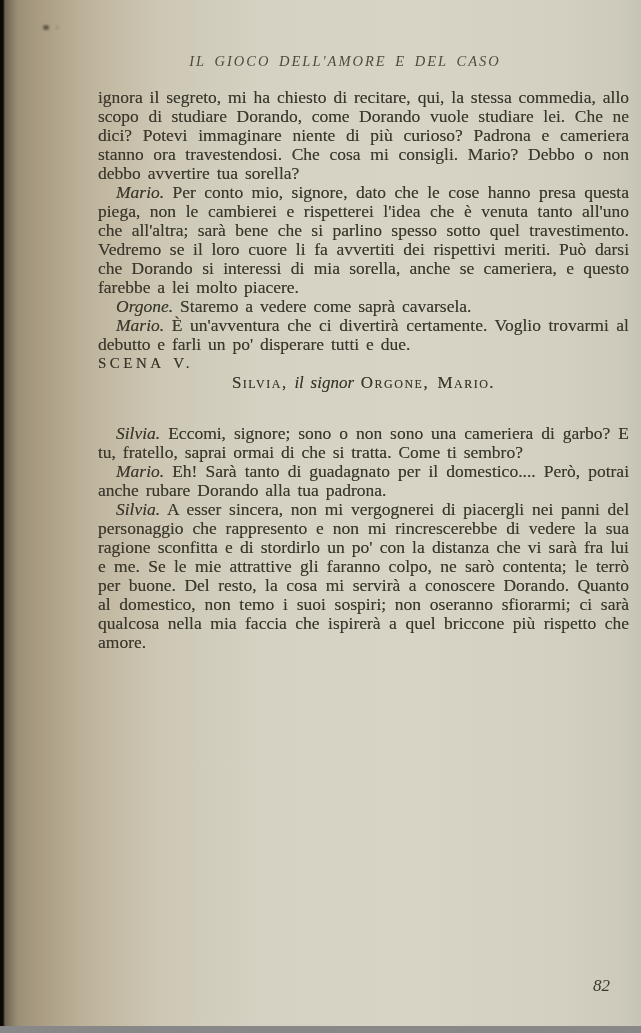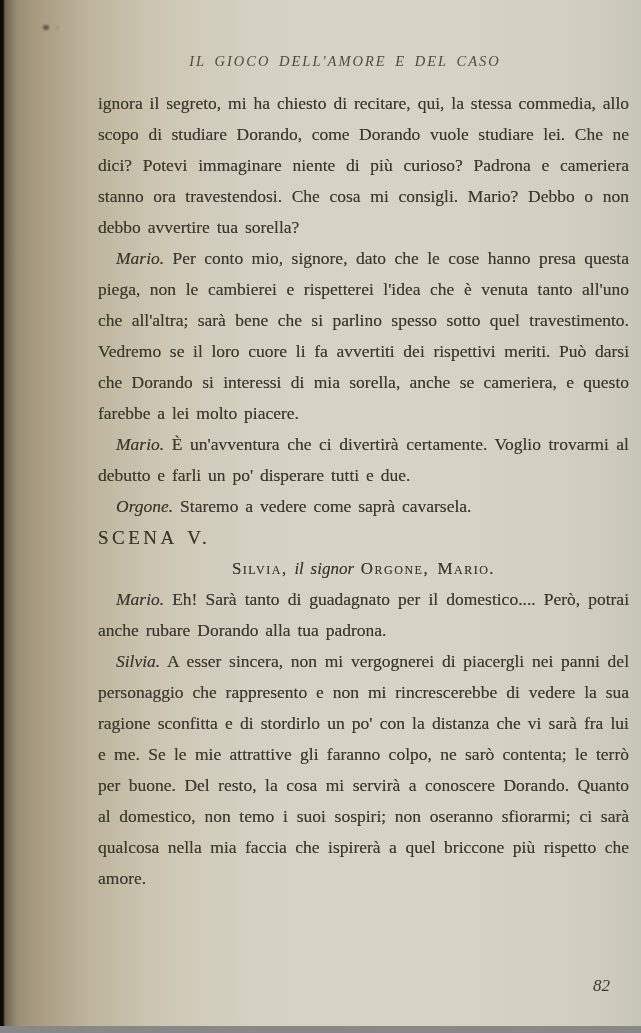--- a/index.html
+++ b/index.html
@@ -36,36 +36,36 @@
     font-size: 14.5px;
     letter-spacing: 2px;
     word-spacing: 3px;
     color: #4f4a3d;
   }
   .text-block {
     position: absolute;
     top: 88px; left: 98px; width: 531px;
     color: #3a372c;
     font-size: 17.5px;
-    line-height: 31px;
+    line-height: 19px;
     text-shadow: 0 0 0.5px rgba(58,55,44,0.55);
   }
   .text-block p {
     margin: 0;
     text-align: justify;
     word-spacing: 2.5px;
     hyphens: auto;
   }
   p.dialogue { text-indent: 18px; }
   p.continuation { text-indent: 0; }
   .speaker { font-style: italic; }
   .scene-heading {
     margin-top: 66px;
     text-align: center;
-    font-size: 19px;
+    font-size: 15px;
     letter-spacing: 3.5px;
     word-spacing: 12px;
     color: #38352a;
     text-indent: 0 !important;
   }
   .characters-line {
     margin-top: 19px;
     text-align: center !important;
     font-size: 17px;
     text-indent: 0 !important;
@@ -95,28 +95,29 @@
   <div class="speck-faint"></div>
 
   <div class="running-title">IL GIOCO DELL'AMORE E DEL CASO</div>
 
   <div class="text-block">
 
     <p class="continuation"><span>ignora il segreto, mi ha chiesto di recitare, qui, la stessa commedia, allo scopo di studiare Dorando, come Dorando vuole studiare lei. Che ne dici? Potevi immaginare niente di più curioso? Padrona e cameriera stanno ora travestendosi. Che cosa mi consigli. Mario? Debbo o non debbo avvertire tua sorella?</span></p>
 
     <p class="dialogue"><span class="speaker">Mario.</span><span> Per conto mio, signore, dato che le cose hanno presa questa piega, non le cambierei e rispetterei l'idea che è venuta tanto all'uno che all'altra; sarà bene che si parlino spesso sotto quel travestimento. Vedremo se il loro cuore li fa avvertiti dei rispettivi meriti. Può darsi che Dorando si interessi di mia sorella, anche se cameriera, e questo farebbe a lei molto piacere.</span></p>
 
+    <p class="dialogue"><span class="speaker">Orgone.</span><span> Staremo a vedere come saprà cavarsela.</span></p>
+
     <p class="dialogue"><span class="speaker">Mario.</span><span> È un'avventura che ci divertirà certamente. Voglio trovarmi al debutto e farli un po' disperare tutti e due.</span></p>
-
-    <p class="dialogue"><span class="speaker">Orgone.</span><span> Staremo a vedere come saprà cavarsela.</span></p>
 
     <p class="scene-heading">SCENA V.</p>
 
     <p class="characters-line"><span class="sc">Silvia,</span><span class="it"> il signor </span><span class="sc">Orgone,</span><span class="sc"> Mario.</span></p>
 
+    <p class="dialogue first-after-scene"><span class="speaker">Silvia.</span><span> Eccomi, signore; sono o non sono una cameriera di garbo? E tu, fratello, saprai ormai di che si tratta. Come ti sembro?</span></p>
 
     <p class="dialogue"><span class="speaker">Mario.</span><span> Eh! Sarà tanto di guadagnato per il domestico.... Però, potrai anche rubare Dorando alla tua padrona.</span></p>
 
     <p class="dialogue"><span class="speaker">Silvia.</span><span> A esser sincera, non mi vergognerei di piacergli nei panni del personaggio che rappresento e non mi rincrescerebbe di vedere la sua ragione sconfitta e di stordirlo un po' con la distanza che vi sarà fra lui e me. Se le mie attrattive gli faranno colpo, ne sarò contenta; le terrò per buone. Del resto, la cosa mi servirà a conoscere Dorando. Quanto al domestico, non temo i suoi sospiri; non oseranno sfiorarmi; ci sarà qualcosa nella mia faccia che ispirerà a quel briccone più rispetto che amore.</span></p>
 
 
 
   </div>
 
   <div class="page-number">82</div>

